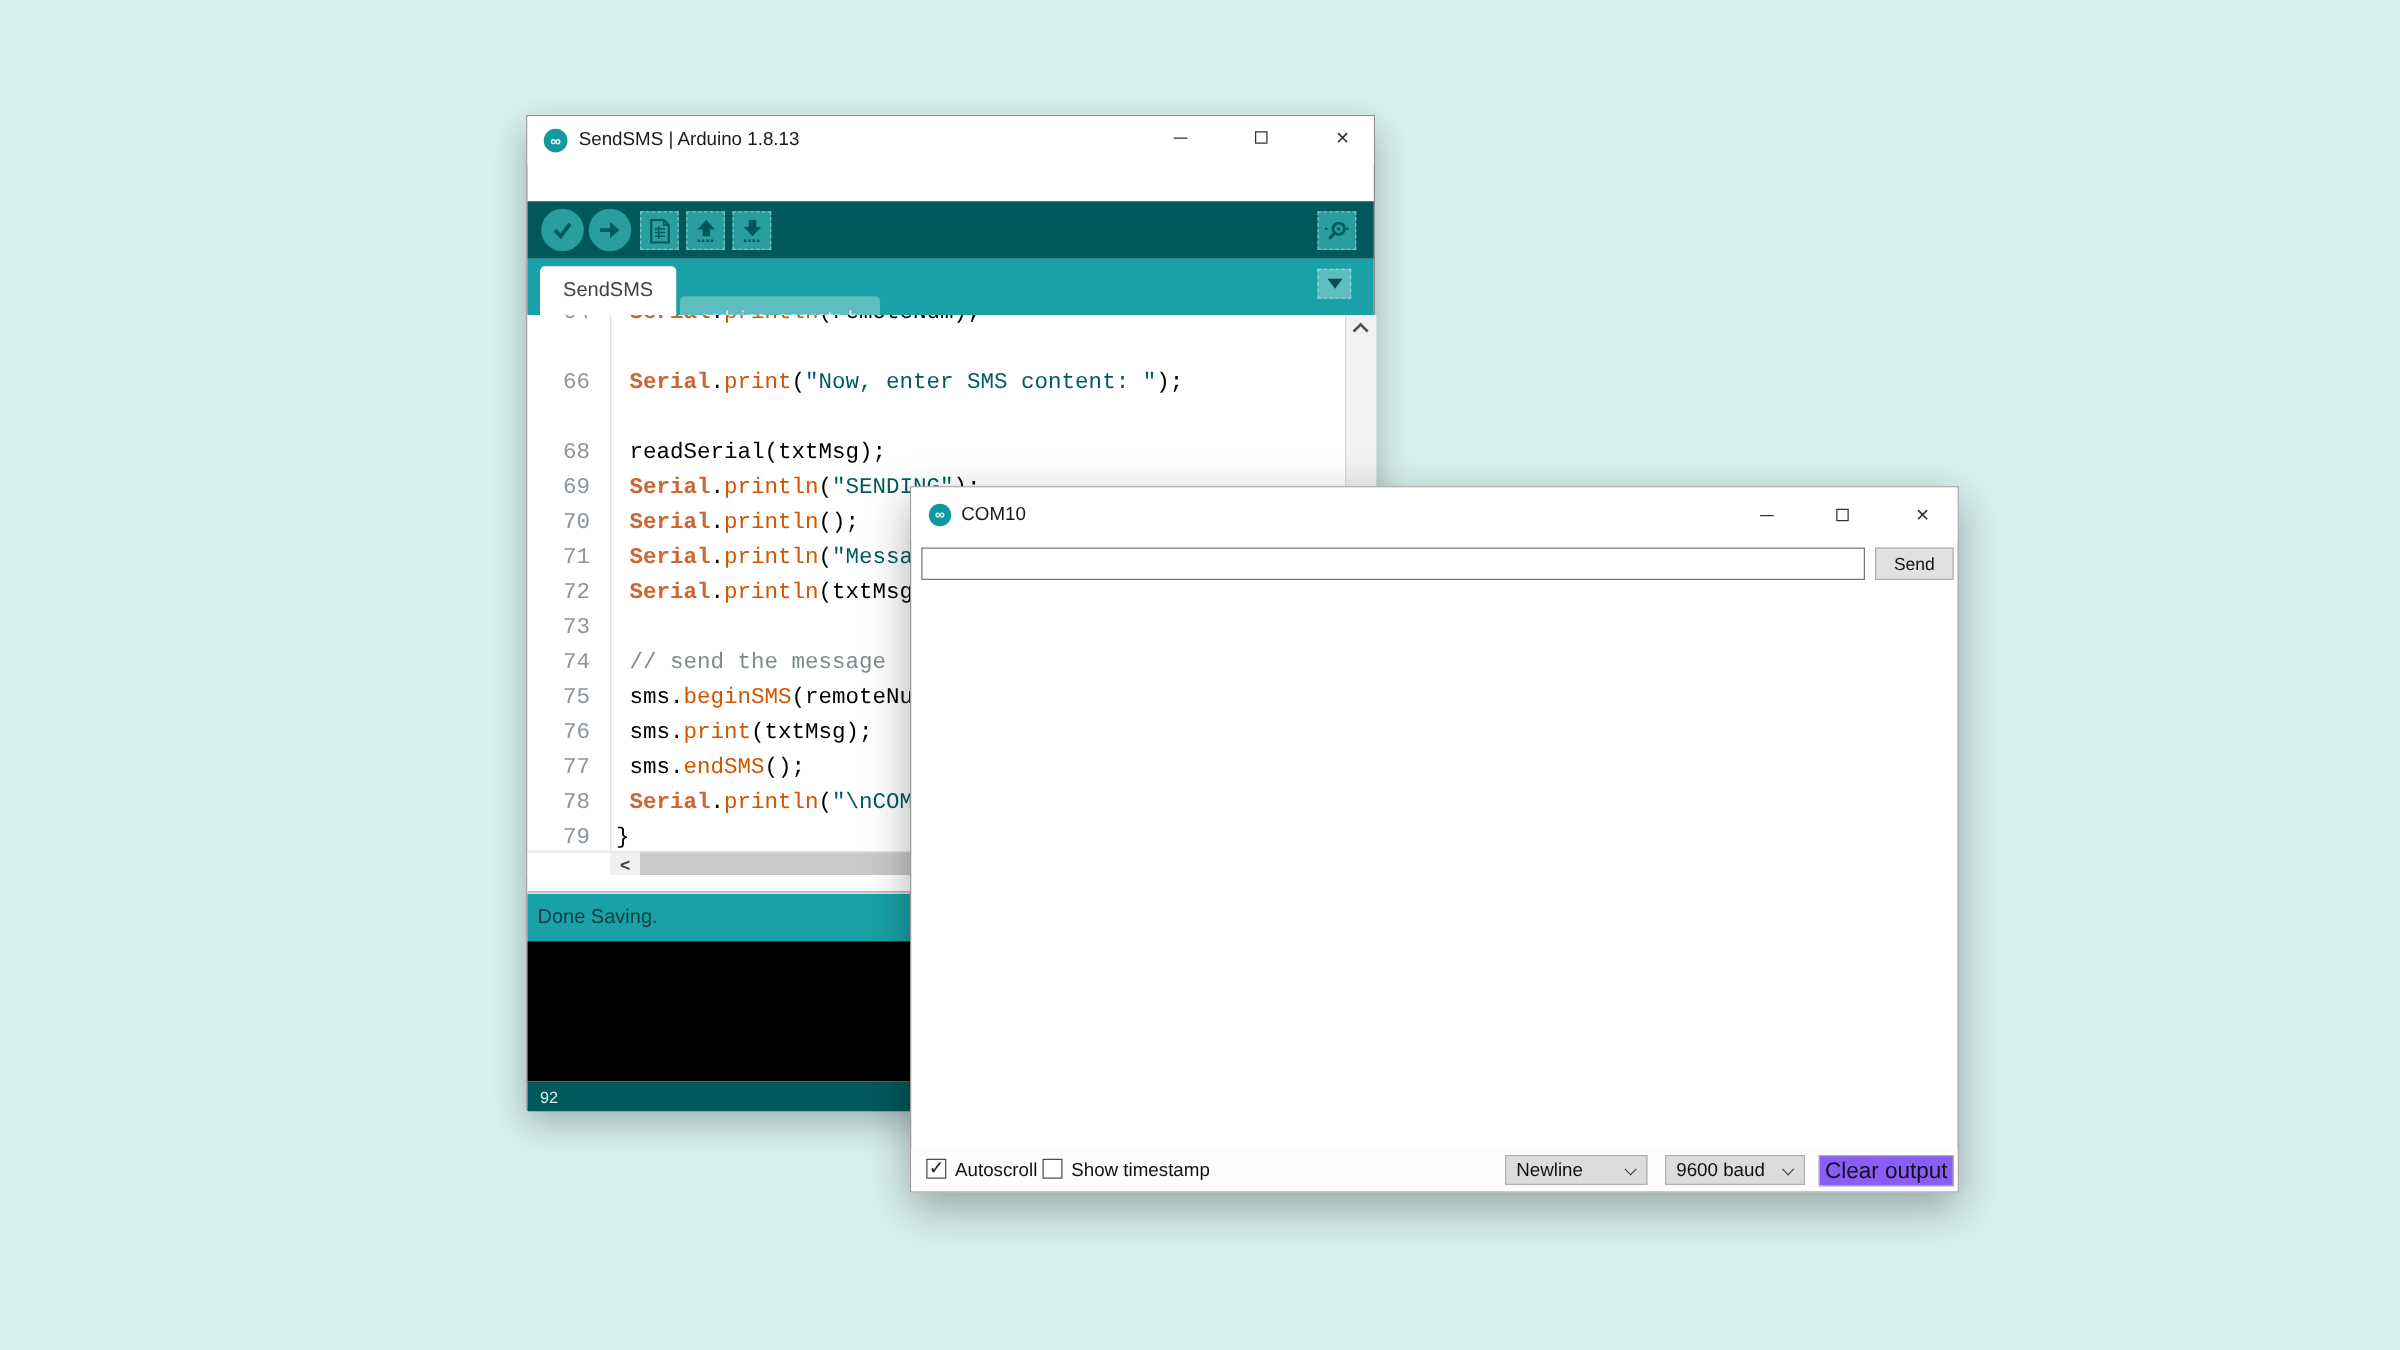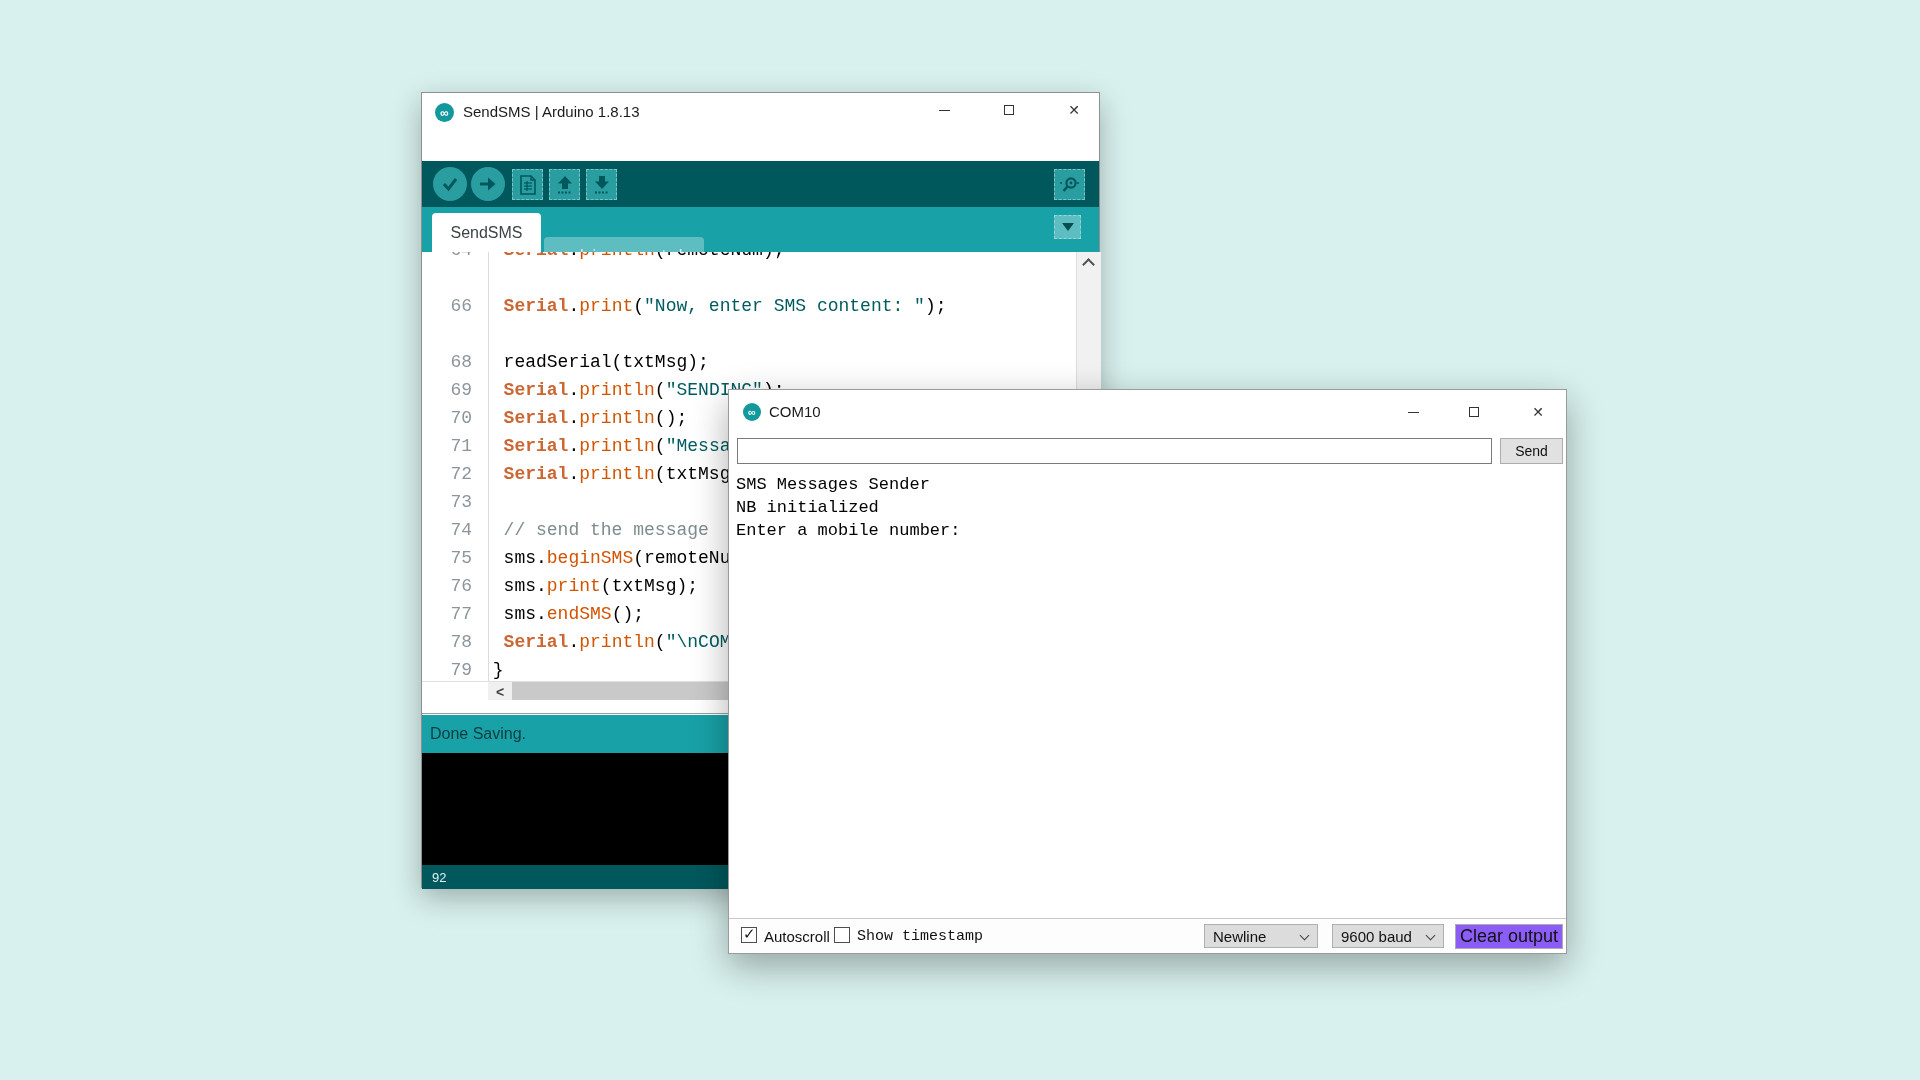--- a/index.html
+++ b/index.html
@@ -242,33 +242,28 @@
         <span class="glyph-max"></span>
       </span>
     <span class="win-btn" style="left:789px; top:7px;">
         <span class="glyph-close">✕</span>
       </span>
   </div>
 
   <input class="serial-input" type="text" value="" style="">
   <div class="send-btn">Send</div>
 
-  <div class="serial-output" id="serial-output">
-      <div class="serial-line">SMS Messages Sender</div>
-      <div class="serial-line">NB initialized</div>
-      <div class="serial-line">Enter a mobile number:</div>
-    </div>
 
   <div class="com-bottombar">
     <span class="checkbox checked" id="cb-autoscroll" style="left:12px;">
         <span class="check">✓</span>
       </span>
     <span class="cb-label" style="left:35px;">Autoscroll</span>
     <span class="checkbox" id="cb-timestamp" style="left:105px;"></span>
-    <span class="cb-label" style="left:128px;font-family:Liberation Mono, monospace;">Show timestamp</span>
+    <span class="cb-label" style="left:128px;">Show timestamp</span>
 
     <span class="combo" style="left:475px; width:114px;">
       <span>Newline</span>
       <span class="chev"></span>
     </span>
     <span class="combo" style="left:603px; width:112px;">
       <span>9600 baud</span>
       <span class="chev"></span>
     </span>
     <span class="bar-btn" style="left:726px; width:108px;">Clear output</span>

